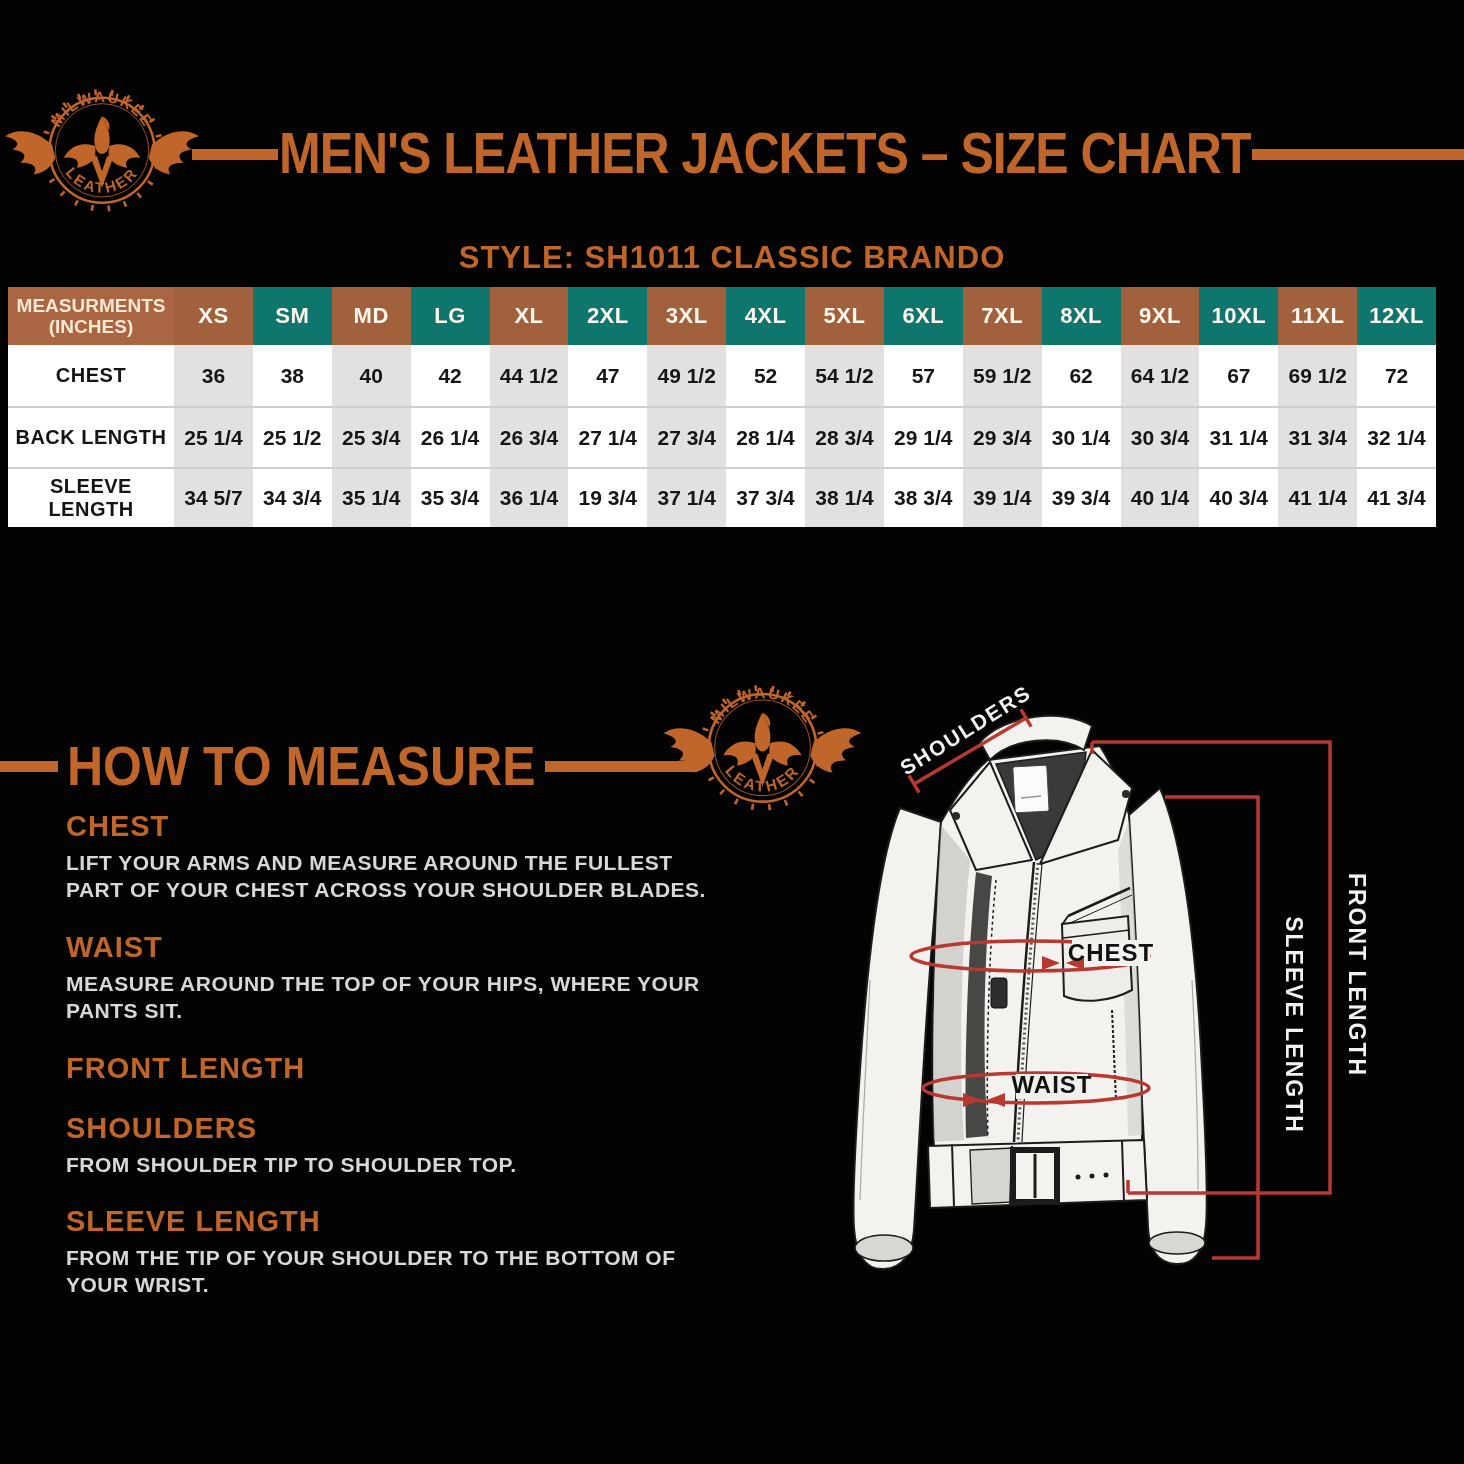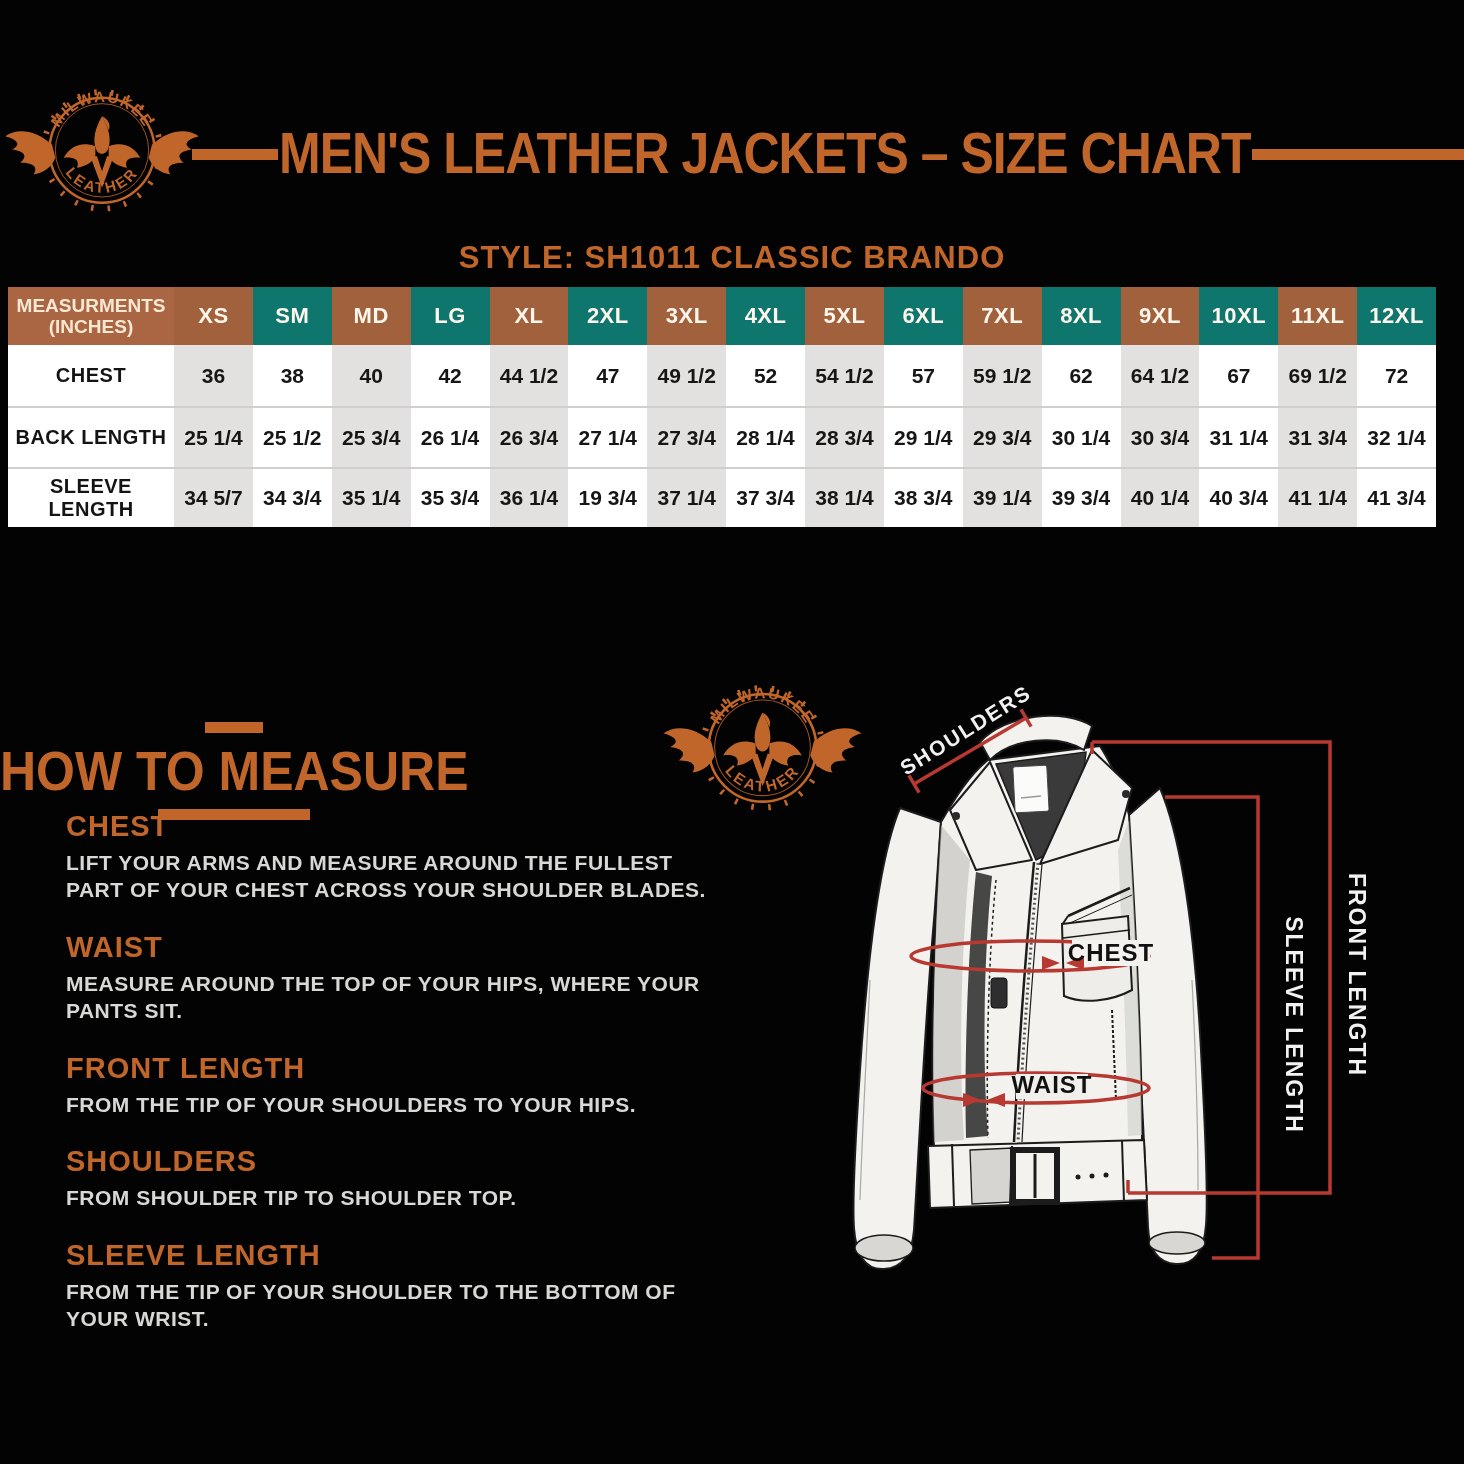--- a/index.html
+++ b/index.html
@@ -24,21 +24,21 @@
   .th-corner{background:#aa6542;color:#f6e8d2;font-size:19px;font-weight:900;line-height:1.12;padding:0 6px;}
   .th{color:#fdf6ec;font-size:22px;font-weight:900;letter-spacing:.5px;}
   .hd{background:#a1613c;}
   .hl{background:#0f766e;}
   .rowlabel{background:#ffffff;color:#141414;font-size:20px;font-weight:900;letter-spacing:.5px;}
   .cell{font-size:21px;font-weight:900;color:#161616;white-space:nowrap;}
   .cg{background:#e2e1df;}
   .cw{background:#ffffff;}
   .bt{border-top:2px solid #cfcfcd;}
   
-  .htm-bar{position:absolute;left:0;top:722px;height:88px;display:flex;align-items:center;gap:9px;flex-direction:column;}
+  .htm-bar{position:absolute;left:0;top:722px;height:88px;display:flex;align-items:center;gap:9px;}
   .htm-dash-l{width:58px;flex:none;}
   .htm-dash-r{width:152px;flex:none;}
   .htm-title{margin:0;color:#c1662a;font-size:50px;font-weight:900;letter-spacing:0;white-space:nowrap;
              display:inline-block;transform:scaleY(1.12);}
   .htm-items{position:absolute;left:66px;top:810px;width:700px;}
   .htm-item{margin:0 0 27px 0;}
   .htm-item h3{margin:0 0 7px 0;color:#c1662a;font-size:29px;font-weight:900;letter-spacing:1px;}
   .htm-item p{margin:0;color:#d8d8d6;font-size:21px;font-weight:700;letter-spacing:.5px;line-height:1.28;width:650px;}
   
   .jacket-svg{position:absolute;left:830px;top:680px;width:634px;height:700px;}
@@ -196,21 +196,20 @@
     <div class="htm-item">
       <h3>CHEST</h3>
       <p>LIFT YOUR ARMS AND MEASURE AROUND THE FULLEST PART OF YOUR CHEST ACROSS YOUR SHOULDER BLADES.</p>
     </div>
     <div class="htm-item">
       <h3>WAIST</h3>
       <p>MEASURE AROUND THE TOP OF YOUR HIPS, WHERE YOUR PANTS SIT.</p>
     </div>
     <div class="htm-item">
       <h3>FRONT LENGTH</h3>
-      <p>FROM THE TIP OF YOUR SHOULDERS TO YOUR HIPS.</p>
     </div>
     <div class="htm-item">
       <h3>SHOULDERS</h3>
       <p>FROM SHOULDER TIP TO SHOULDER TOP.</p>
     </div>
     <div class="htm-item">
       <h3>SLEEVE LENGTH</h3>
       <p>FROM THE TIP OF YOUR SHOULDER TO THE BOTTOM OF YOUR WRIST.</p>
     </div>
   </div>

